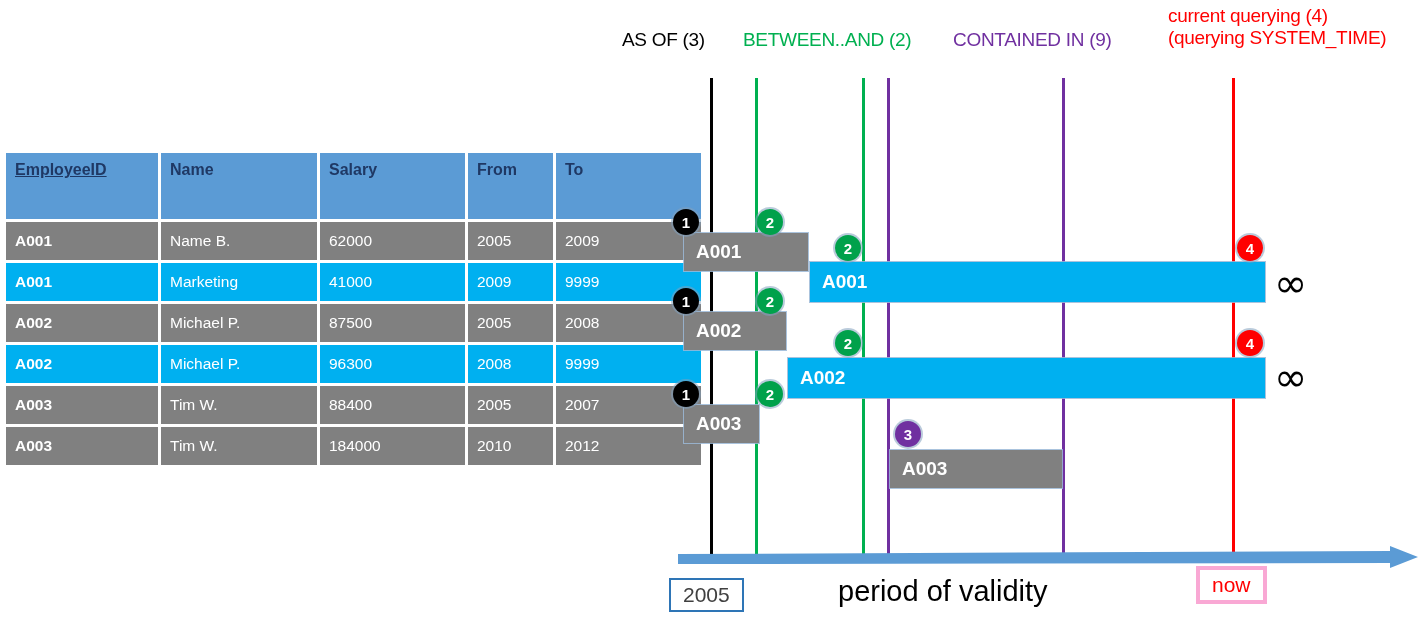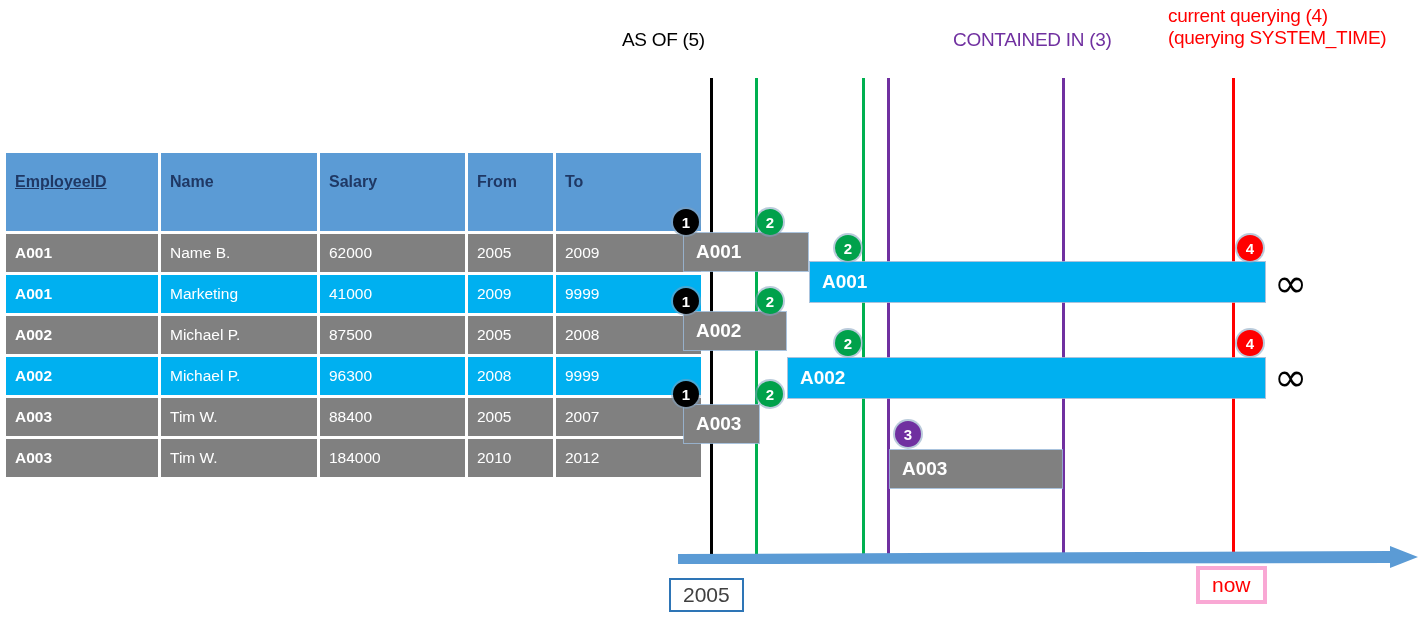--- a/index.html
+++ b/index.html
@@ -24,21 +24,21 @@
     border-collapse: separate;
     border-spacing: 3px;
     table-layout: fixed;
   }
   #employee-table th {
     background: #5b9bd5;
     color: #1f3864;
     font-weight: bold;
     font-size: 16px;
     text-align: left;
-    padding: 20px 9px 30px 9px;
+    padding: 8px 9px 30px 9px;
     vertical-align: top;
     height: 28px;
   }
   #employee-table td {
     color: #ffffff;
     font-size: 15.5px;
     padding: 8px 9px;
     vertical-align: middle;
     height: 22px;
     white-space: nowrap;
@@ -216,22 +216,23 @@
       <td>Tim W.</td>
       <td>184000</td>
       <td>2010</td>
       <td>2012</td>
     </tr>
   </tbody>
 </table>
 
 <div id="diagram">
 
-  <div class="legend legend-asof">AS OF (5)</div>
-  <div class="legend legend-contained">CONTAINED IN (3)</div>
+  <div class="legend legend-asof">AS OF (3)</div>
+  <div class="legend legend-between">BETWEEN..AND (2)</div>
+  <div class="legend legend-contained">CONTAINED IN (9)</div>
   <div class="legend legend-current">
     <div>current querying (4)</div>
     <div>(querying SYSTEM_TIME)</div>
   </div>
 
   <div class="vline black" style="left:710px;"></div>
   <div class="vline green" style="left:755px;"></div>
   <div class="vline green" style="left:862px;"></div>
   <div class="vline purple" style="left:887px;"></div>
   <div class="vline purple" style="left:1062px;"></div>
@@ -259,15 +260,16 @@
   <div class="marker m-purple" style="left:895px;  top:421px;">3</div>
 
   <div class="infinity" style="left:1274px; top:263px;">∞</div>
   <div class="infinity" style="left:1274px; top:357px;">∞</div>
 
   <svg id="timeline-axis" viewBox="0 0 740 24">
     <path d="M0,8 L712,5 L712,0 L740,11 L712,22 L712,17 L0,18 Z" fill="#5b9bd5"></path>
   </svg>
 
   <div class="axis-label-box" id="label-2005">2005</div>
+  <div id="label-period">period of validity</div>
   <div class="axis-label-box" id="label-now">now</div>
 
 </div>
 
 </body></html>

